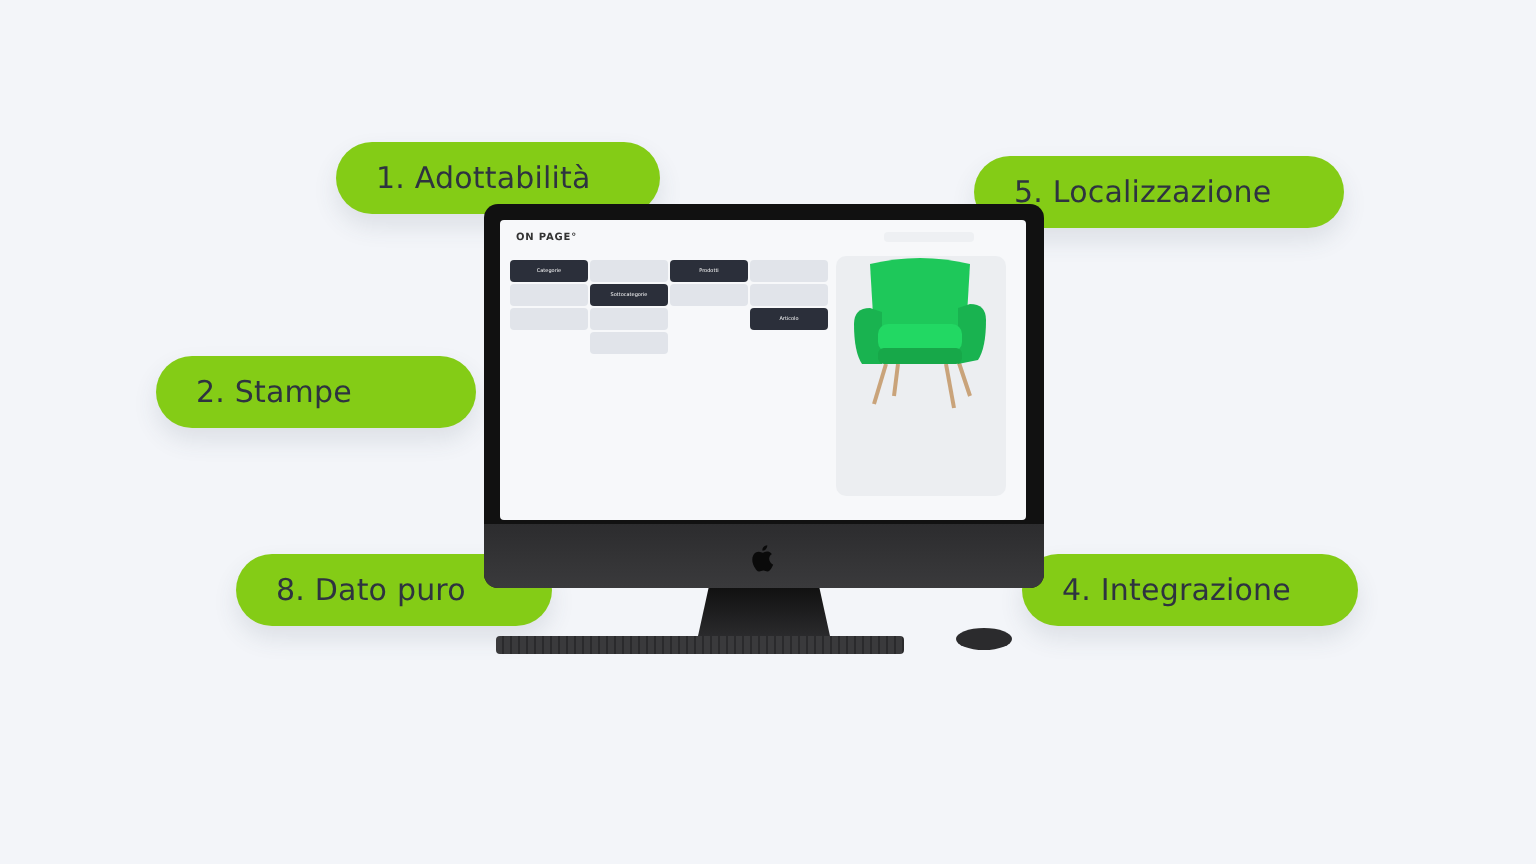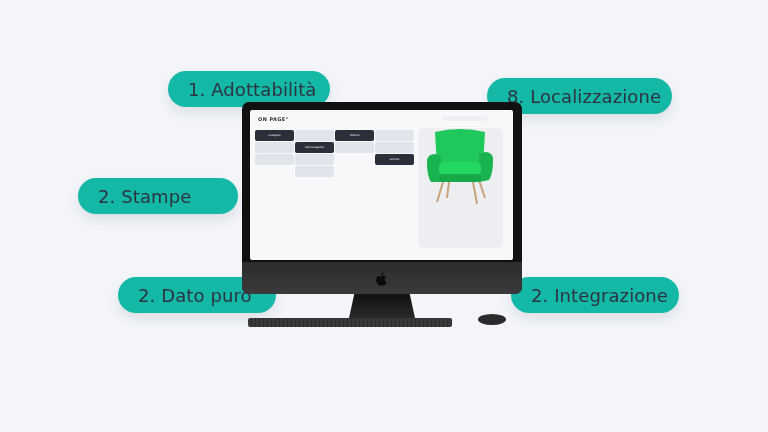--- a/index.html
+++ b/index.html
@@ -1,21 +1,21 @@
 <!DOCTYPE html>
 <html><head>
 <meta charset="utf-8">
 <style>
   * { box-sizing: border-box; margin: 0; padding: 0; }
   html, body { width: 768px; height: 432px; overflow: hidden; }
   body { background: #f3f5f9; font-family: "DejaVu Sans", sans-serif; position: relative; }
   .pill {
     position: absolute; height: 36px; border-radius: 18px;
-    background: #14b8a6; color: #2e3340;
-    font-family: "DejaVu Sans", sans-serif; font-size: 18px; font-weight: 500;
+    background: #84cc16; color: #2e3340;
+    font-family: "DejaVu Sans", sans-serif; font-size: 15px; font-weight: 500;
     display: flex; align-items: center; padding-left: 20px; letter-spacing: 0.1px;
     box-shadow: 0 6px 12px rgba(60,70,90,0.12);
   }
   #pill1 { left: 168px; top: 71px; width: 162px; }
   #pill5 { left: 487px; top: 78px; width: 185px; }
   #pill2 { left: 78px; top: 178px; width: 160px; }
   #pill3 { left: 118px; top: 277px; width: 158px; }
   #pill4 { left: 511px; top: 277px; width: 168px; }
 
   .imac { position: absolute; left: 242px; top: 102px; width: 280px; height: 192px;
@@ -34,24 +34,24 @@
   .stand { position: absolute; left: 349px; top: 294px; width: 66px; height: 24px;
     background: linear-gradient(#111, #2a2a2c); clip-path: polygon(8% 0, 92% 0, 100% 100%, 0 100%); }
   .keyboard { position: absolute; left: 248px; top: 318px; width: 204px; height: 9px;
     background: repeating-linear-gradient(90deg, #3a3a3c 0 3px, #2a2a2c 3px 4px); border-radius: 2px; }
   .mouse { position: absolute; left: 478px; top: 314px; width: 28px; height: 11px; background: #2b2b2d; border-radius: 50%; }
 </style>
 </head>
 <body>
 
 <div class="pill" id="pill1">1. Adottabilità</div>
-<div class="pill" id="pill5">8. Localizzazione</div>
+<div class="pill" id="pill5">5. Localizzazione</div>
 <div class="pill" id="pill2">2. Stampe</div>
-<div class="pill" id="pill3">2. Dato puro</div>
-<div class="pill" id="pill4">2. Integrazione</div>
+<div class="pill" id="pill3">8. Dato puro</div>
+<div class="pill" id="pill4">4. Integrazione</div>
 
 <div class="stand"></div>
 <div class="imac"></div>
 <div class="chin"></div>
 <svg class="apple" viewBox="0 0 12 14">
   <path d="M9.6 7.4c0-1.6 1.3-2.3 1.3-2.4-.7-1-1.8-1.2-2.2-1.2-.9-.1-1.8.6-2.3.6-.5 0-1.2-.5-2-.5C3.3 3.9 2.3 4.5 1.7 5.5.5 7.5 1.4 10.5 2.6 12.1c.5.8 1.2 1.7 2 1.6.8 0 1.1-.5 2.1-.5s1.2.5 2 .5c.9 0 1.4-.8 2-1.6.6-.9.9-1.8.9-1.8s-1.9-.7-2-2.9zM8 2.5c.4-.5.7-1.2.6-1.9-.6 0-1.3.4-1.8.9-.4.4-.7 1.1-.6 1.8.7.1 1.4-.3 1.8-.8z" fill="#0a0a0a"></path>
 </svg>
 
 <div class="screen">
   <div class="logo">ON PAGE°</div>

